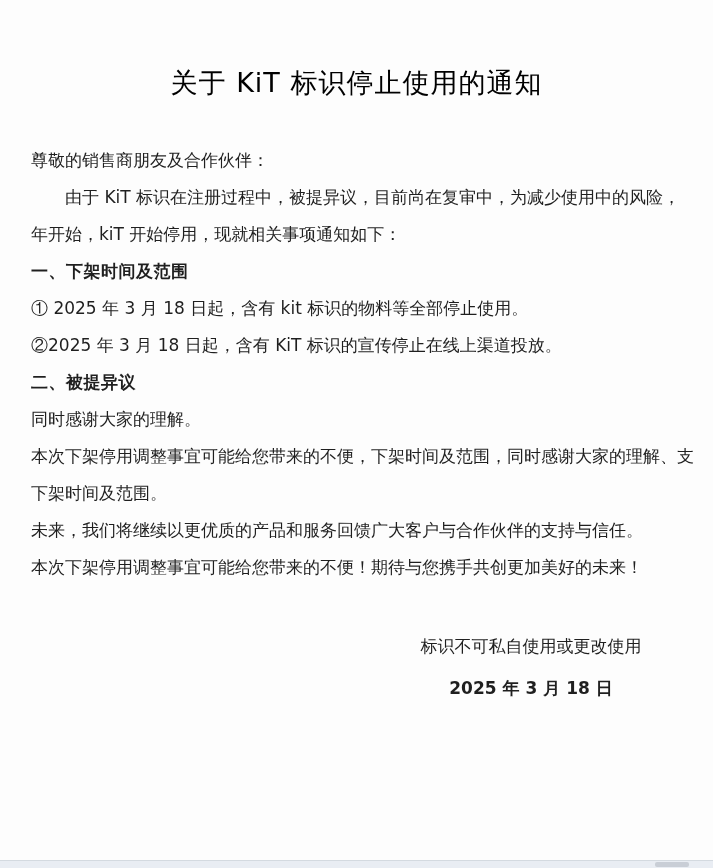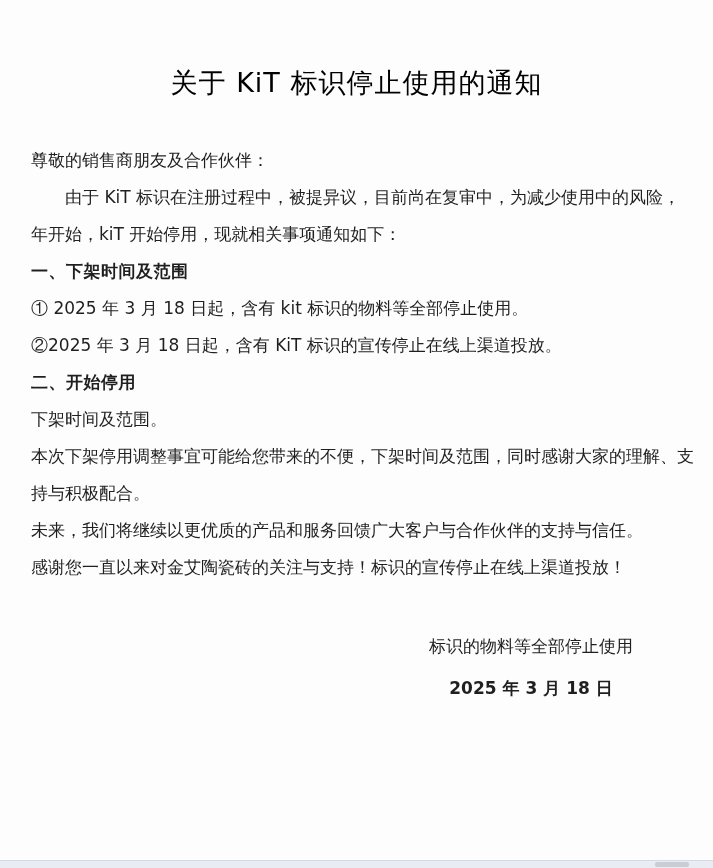--- a/index.html
+++ b/index.html
@@ -79,29 +79,29 @@
   <div class="content">
     <div class="line">尊敬的销售商朋友及合作伙伴：</div>
 
     <div class="line indent">由于 <span class="lat">KiT</span> 标识在注册过程中，被提异议，目前尚在复审中，为减少使用中的风险，</div>
     <div class="line">年开始，<span class="lat">kiT</span> 开始停用，现就相关事项通知如下：</div>
 
     <div class="line heading">一、下架时间及范围</div>
     <div class="line">① <span class="lat">2025</span> 年 <span class="lat">3</span> 月 <span class="lat">18</span> 日起，含有 <span class="lat">kit</span> 标识的物料等全部停止使用。</div>
     <div class="line">②<span class="lat">2025</span> 年 <span class="lat">3</span> 月 <span class="lat">18</span> 日起，含有 <span class="lat">KiT</span> 标识的宣传停止在线上渠道投放。</div>
 
-    <div class="line heading">二、开始停用</div>
+    <div class="line heading">二、被提异议</div>
+    <div class="line">同时感谢大家的理解。</div>
+    <div class="line">本次下架停用调整事宜可能给您带来的不便，下架时间及范围，同时感谢大家的理解、支</div>
     <div class="line">下架时间及范围。</div>
-    <div class="line">本次下架停用调整事宜可能给您带来的不便，下架时间及范围，同时感谢大家的理解、支</div>
-    <div class="line">持与积极配合。</div>
     <div class="line">未来，我们将继续以更优质的产品和服务回馈广大客户与合作伙伴的支持与信任。</div>
-    <div class="line">感谢您一直以来对金艾陶瓷砖的关注与支持！标识的宣传停止在线上渠道投放！</div>
+    <div class="line">本次下架停用调整事宜可能给您带来的不便！期待与您携手共创更加美好的未来！</div>
 
     <div class="signature">
-      <div class="line sig-company">标识的物料等全部停止使用</div>
+      <div class="line sig-company">标识不可私自使用或更改使用</div>
       <div class="line sig-date"><span class="lat">2025</span> 年 <span class="lat">3</span> 月 <span class="lat">18</span> 日</div>
     </div>
   </div>
 
   <div class="status-bar">
     <div class="scroll-thumb"></div>
   </div>
 
 </div>
 

